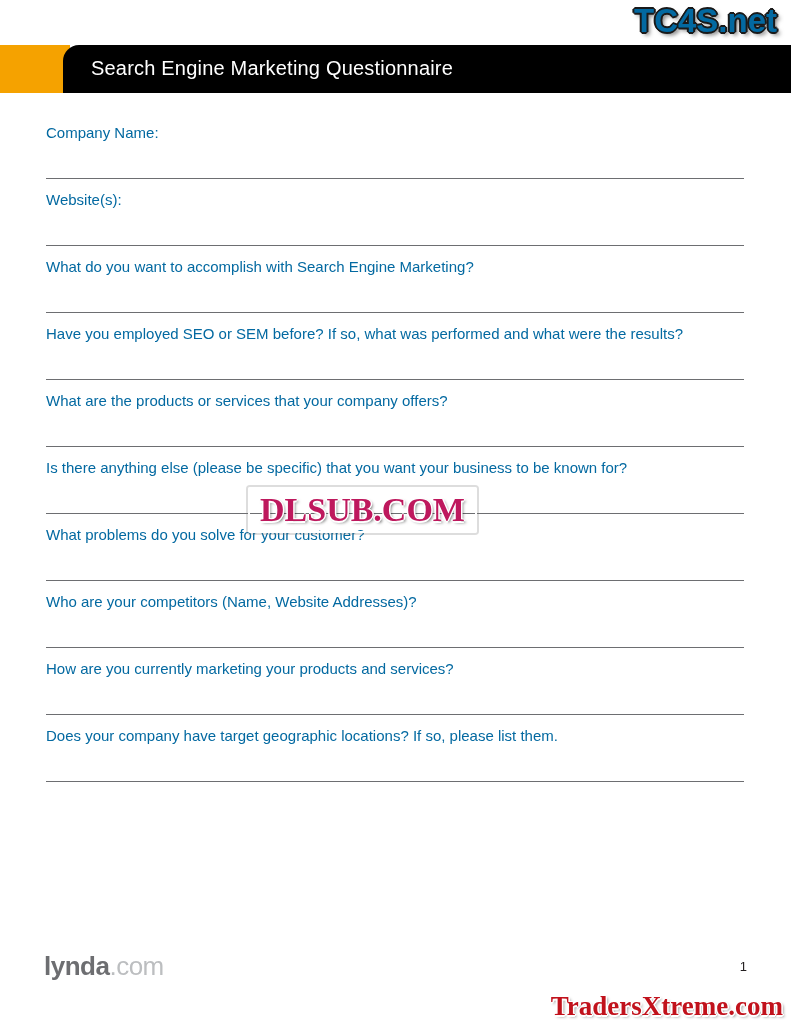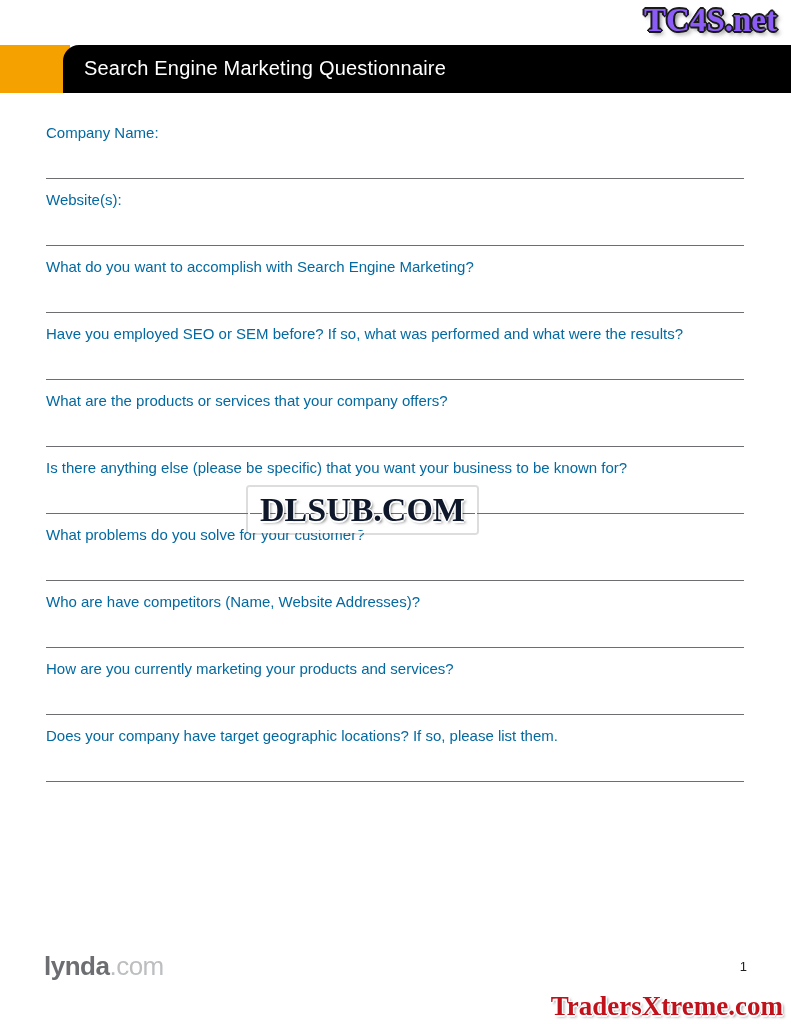--- a/index.html
+++ b/index.html
@@ -15,24 +15,24 @@
     font-family: "Liberation Sans", sans-serif;
     color: #231f20;
     overflow: hidden;
   }
 
   
   .top-watermark {
     position: absolute;
     top: 2px;
     right: 14px;
-    font-family: Liberation Serif, serif;
+    font-family: Liberation Sans, sans-serif;
     font-weight: bold;
     font-size: 33px;
-    color: #8b5cf6;
+    color: #0369a1;
     letter-spacing: 0px;
     text-shadow:
        2px 0 0 #1a1a1a, -2px 0 0 #1a1a1a, 0 2px 0 #1a1a1a, 0 -2px 0 #1a1a1a,
        1px 1px 0 #1a1a1a, -1px -1px 0 #1a1a1a, 1px -1px 0 #1a1a1a, -1px 1px 0 #1a1a1a,
        3px 3px 4px rgba(0,0,0,0.55);
     z-index: 40;
     white-space: nowrap;
   }
 
   
@@ -56,21 +56,21 @@
     position: absolute;
     left: 63px;
     top: 0;
     width: 728px;
     height: 48px;
     background: #000000;
     border-top-left-radius: 16px;
   }
   .header-title {
     position: absolute;
-    left: 84px;
+    left: 91px;
     top: 57px;
     font-size: 20px;
     color: #ffffff;
     font-weight: normal;
     letter-spacing: 0.2px;
     z-index: 12;
   }
 
   
   .sheet {
@@ -103,21 +103,21 @@
 
   
   .center-watermark {
     position: absolute;
     top: 487px;
     left: 248px;
     font-family: "Liberation Serif", serif;
     font-weight: bold;
     font-size: 34px;
     letter-spacing: 0px;
-    color: #0f172a;
+    color: #be185d;
     background: rgba(255,255,255,0.0);
     padding: 2px 10px;
     border: 2px solid #ffffff;
     border-radius: 2px;
     text-shadow:
       1.5px 0 0 #ffffff, -1.5px 0 0 #ffffff, 0 1.5px 0 #ffffff, 0 -1.5px 0 #ffffff,
       2px 2px 3px rgba(0,0,0,0.5);
     box-shadow: 0 0 0 2px rgba(120,120,120,0.25);
     z-index: 30;
     white-space: nowrap;
@@ -207,21 +207,21 @@
     <div class="q-line"></div>
   </div>
 
 
   <div class="q-row">
     <div class="q-text">What problems do you solve for your customer?</div>
     <div class="q-line"></div>
   </div>
 
   <div class="q-row">
-    <div class="q-text">Who are have competitors (Name, Website Addresses)?</div>
+    <div class="q-text">Who are your competitors (Name, Website Addresses)?</div>
     <div class="q-line"></div>
   </div>
 
   <div class="q-row">
     <div class="q-text">How are you currently marketing your products and services?</div>
     <div class="q-line"></div>
   </div>
 
   <div class="q-row">
     <div class="q-text">Does your company have target geographic locations?  If so, please list them.</div>

